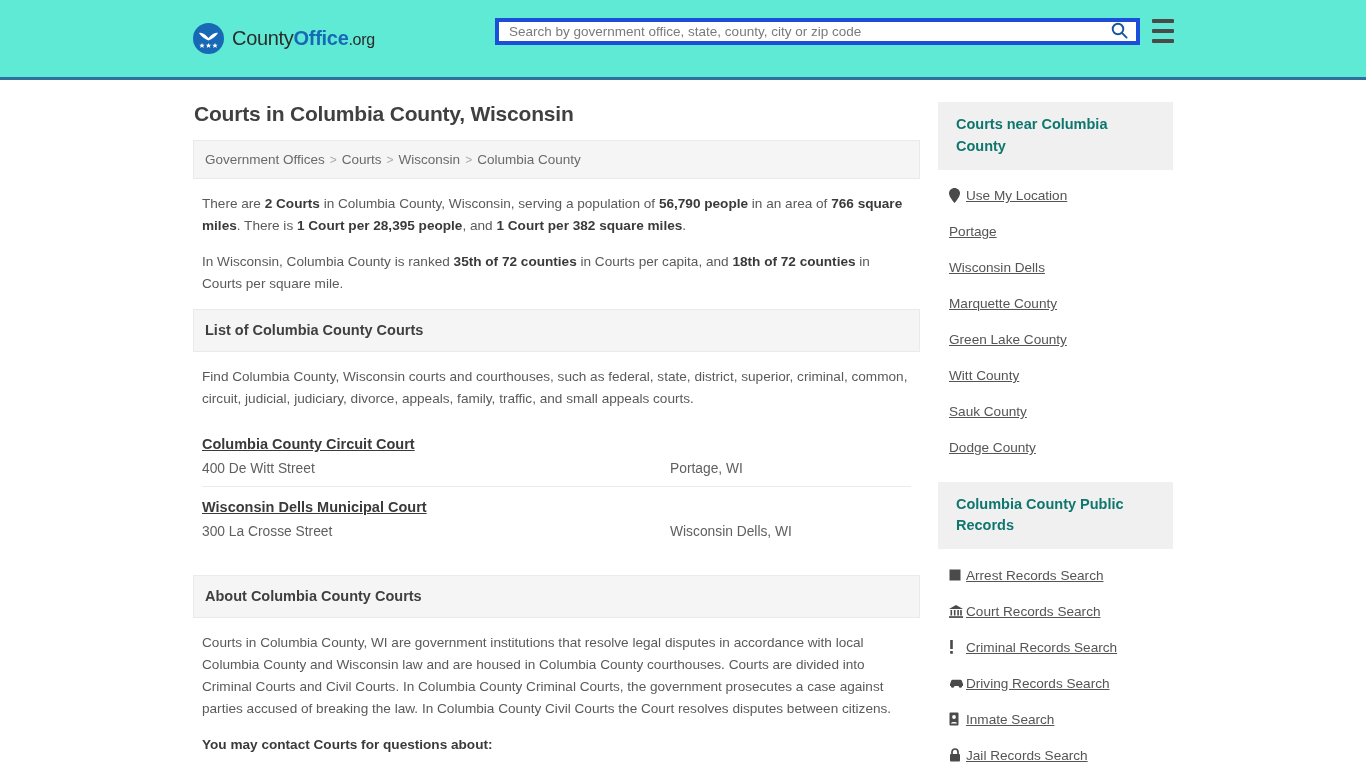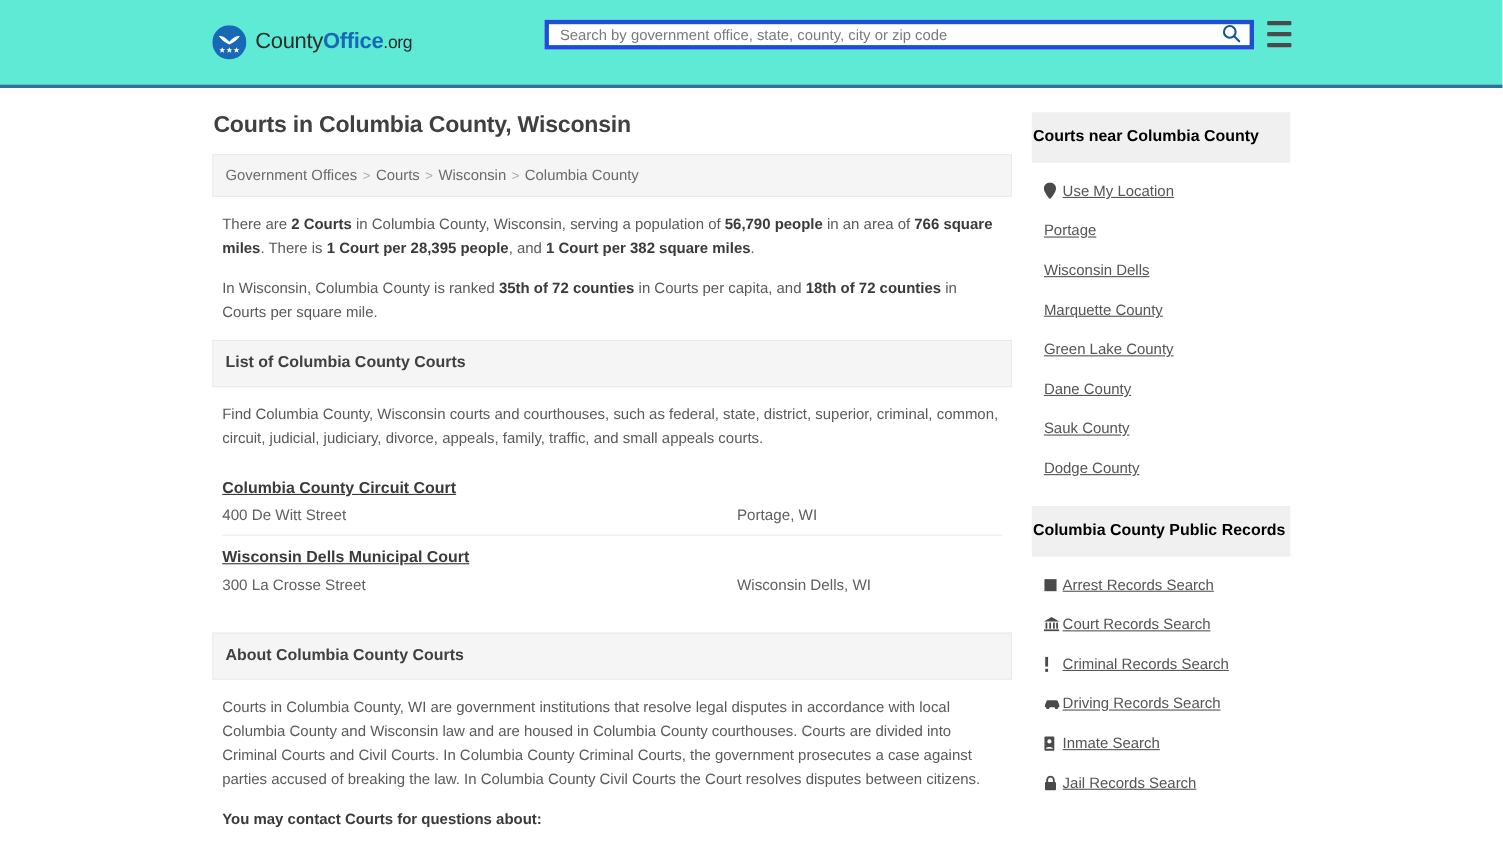--- a/index.html
+++ b/index.html
@@ -162,24 +162,24 @@
     font-size: 13.8px;
     color: #606060;
   }
   .court-street { width: 468px; flex: none; }
   .court-city { }
 
   
   .side-panel { margin-bottom: 16px; }
   .side-head {
     background: #f0f0f0;
-    padding: 12px 1px;
+    padding: 12px 18px;
     font-size: 14.5px;
     font-weight: bold;
-    color: #000000;
+    color: #0f766e;
     line-height: 1.5;
   }
   .side-links { padding: 8px 0 0 11px; }
   .side-link-row {
     display: flex;
     align-items: center;
     height: 36px;
   }
   .side-ico {
     width: 17px;
@@ -316,21 +316,21 @@
 
           <div class="side-link-row no-ico">
             <span class="side-link">Marquette County</span>
           </div>
 
           <div class="side-link-row no-ico">
             <span class="side-link">Green Lake County</span>
           </div>
 
           <div class="side-link-row no-ico">
-            <span class="side-link">Dane County</span>
+            <span class="side-link">Witt County</span>
           </div>
 
           <div class="side-link-row no-ico">
             <span class="side-link">Sauk County</span>
           </div>
 
           <div class="side-link-row no-ico">
             <span class="side-link">Dodge County</span>
           </div>
 

